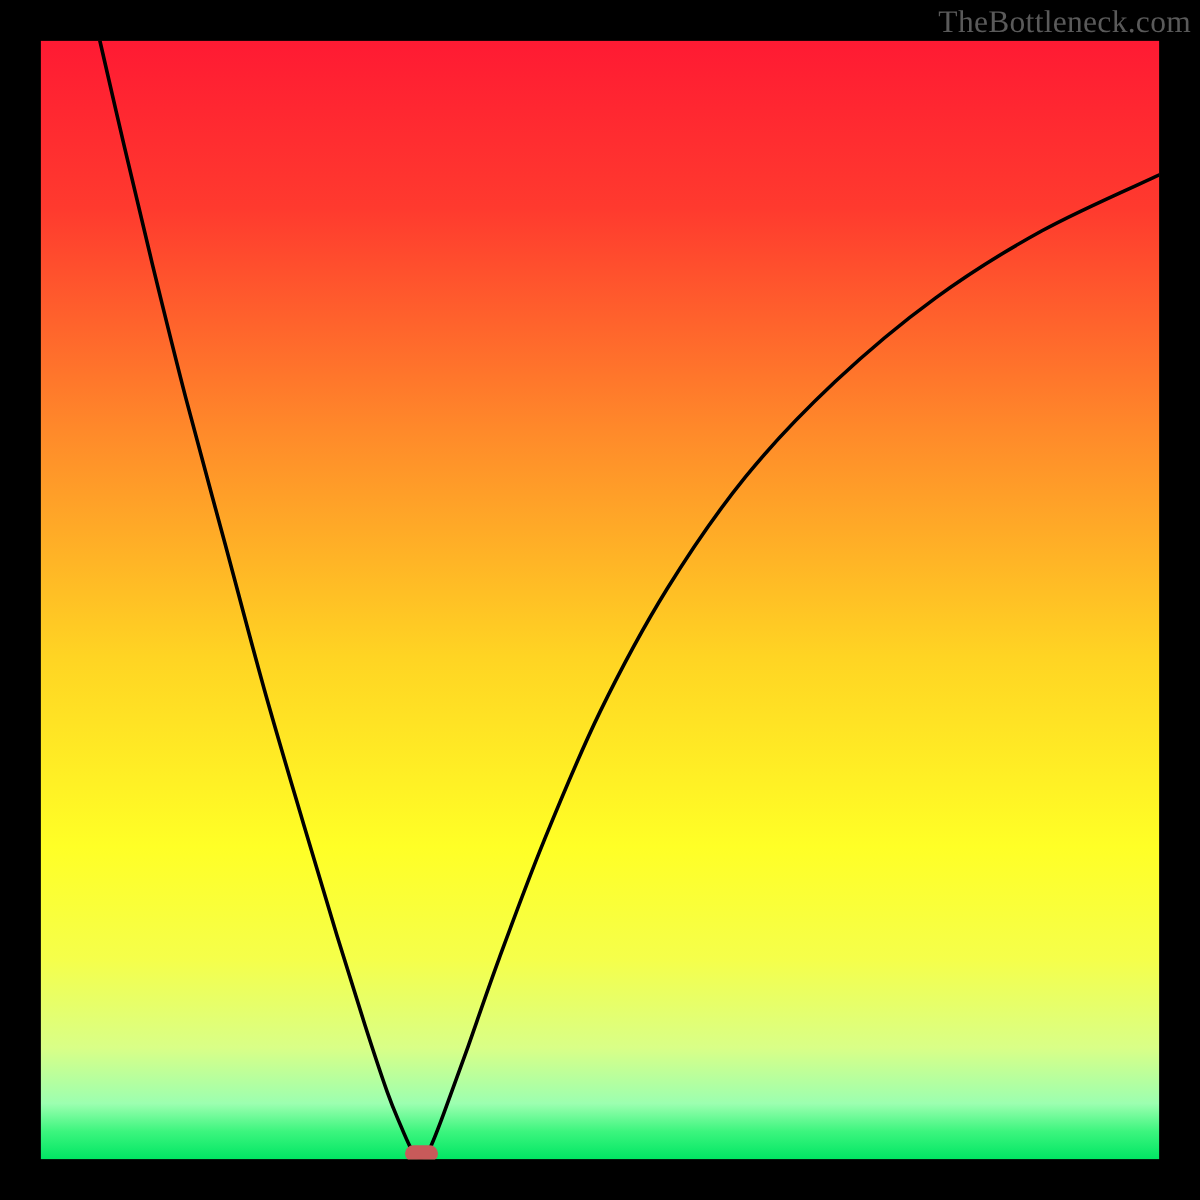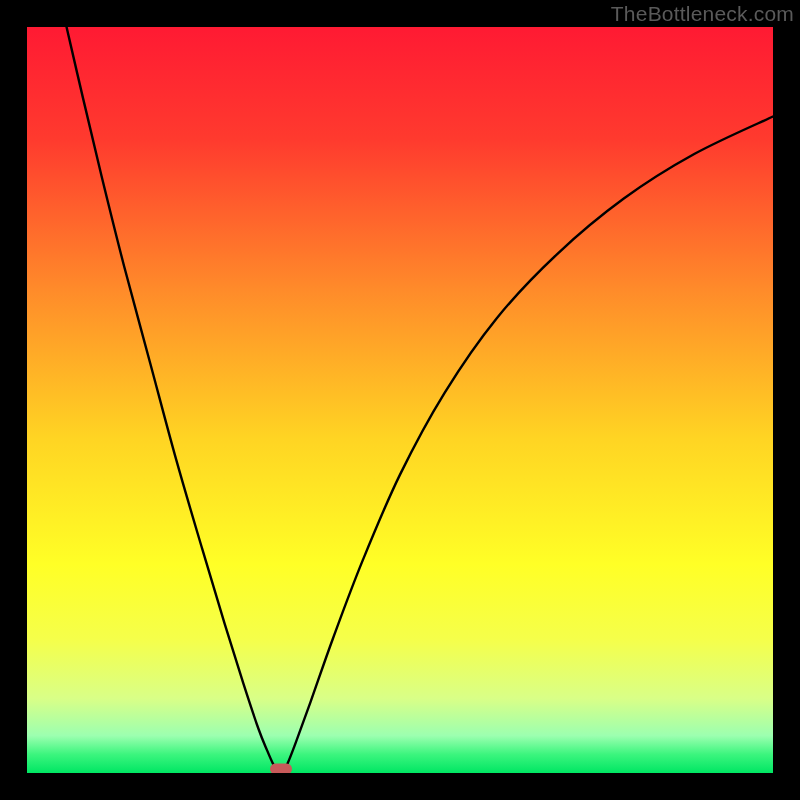--- a/index.html
+++ b/index.html
@@ -9,20 +9,21 @@
     height: 800px;
     overflow: hidden;
     background: #000;
     font-family: Arial, Helvetica, sans-serif;
   }
   .outer {
     position: relative;
     width: 800px;
     height: 800px;
     background: #000;
+    font-family: Liberation Serif, serif;
   }
   .watermark {
     position: absolute;
     top: 2px;
     right: 6px;
     color: #5a5a5a;
     font-size: 21px;
     font-weight: 500;
     letter-spacing: 0.2px;
     z-index: 30;

